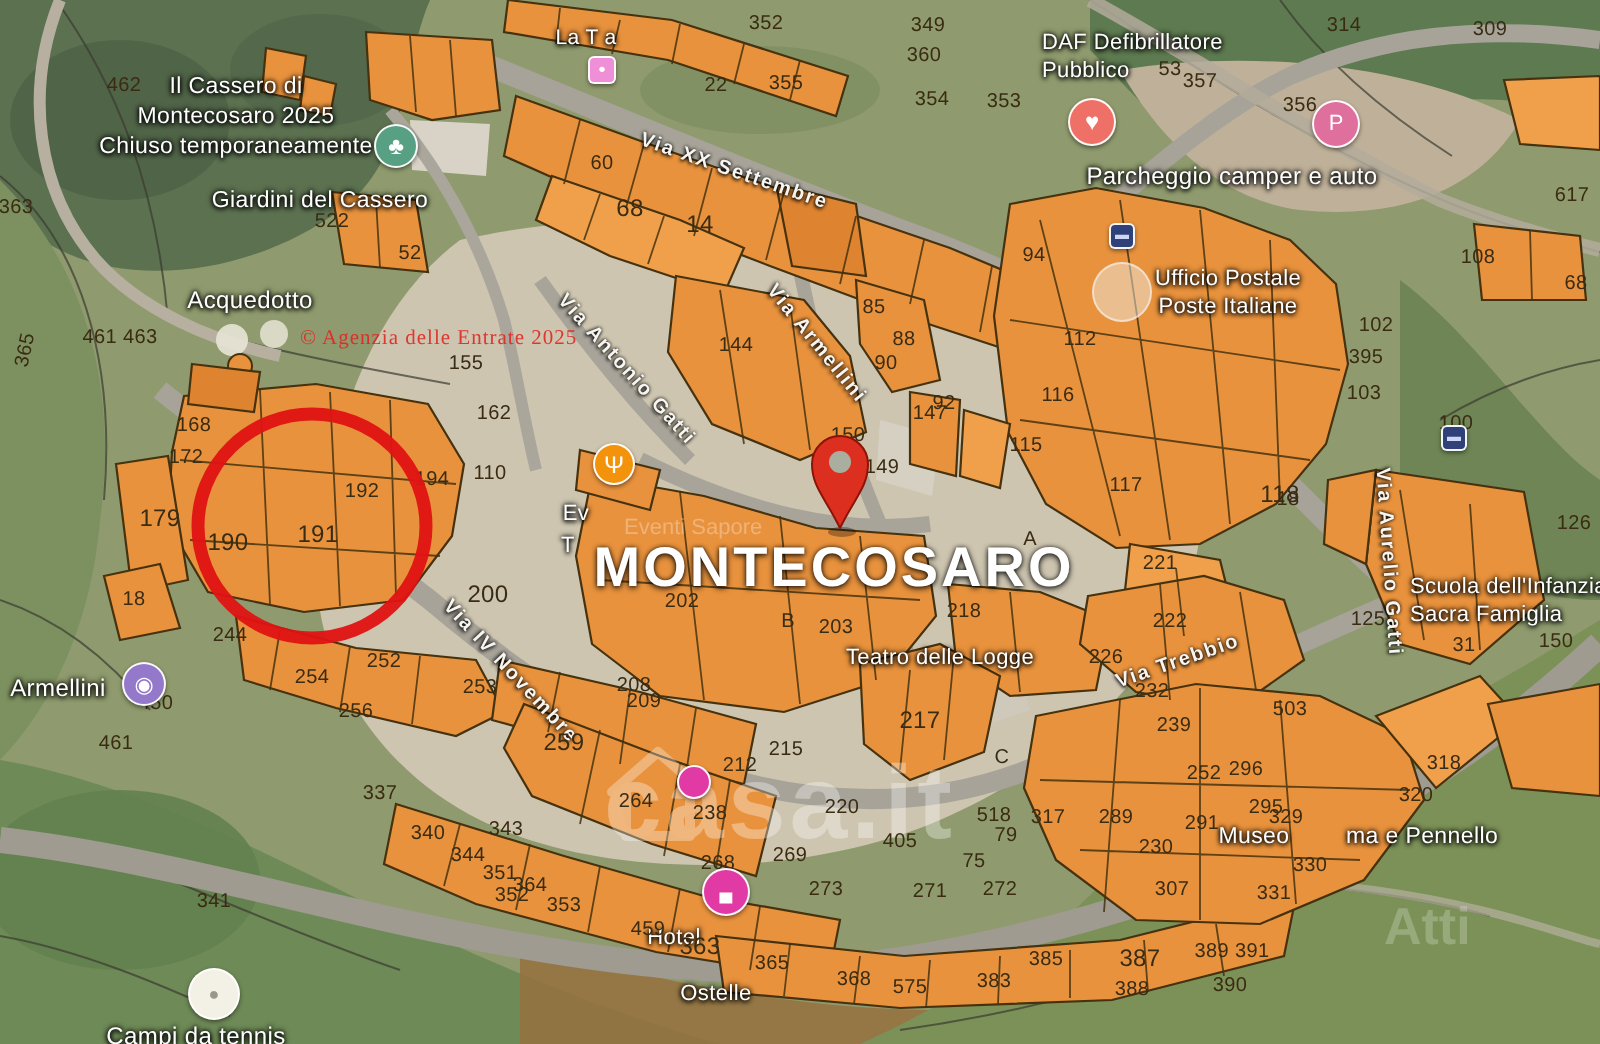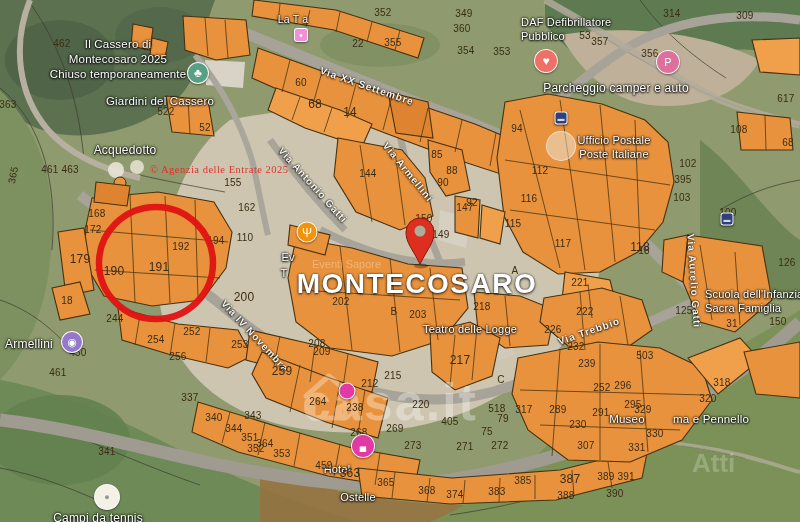--- a/index.html
+++ b/index.html
@@ -317,21 +317,21 @@
       <div class="num" style="left: 487px; top: 431px;">75</div>
       <div class="num" style="left: 501px; top: 379px;">C</div>
       <div class="num" style="left: 253px; top: 415px;">343</div>
       <div class="num" style="left: 265px; top: 443px;">364</div>
       <div class="num" style="left: 282px; top: 453px;">353</div>
       <div class="num" style="left: 256px; top: 448px;">352</div>
       <div class="num" style="left: 324px; top: 465px;">459</div>
       <div class="num" style="left: 350px; top: 473px; font-size: 12px;">363</div>
       <div class="num" style="left: 386px; top: 482px;">365</div>
       <div class="num" style="left: 427px; top: 490px;">368</div>
-      <div class="num" style="left: 455px; top: 494px;">374</div>
+      <div class="num" style="left: 455px; top: 494px;">575</div>
       <div class="num" style="left: 497px; top: 491px;">383</div>
       <div class="num" style="left: 523px; top: 480px;">385</div>
       <div class="num" style="left: 570px; top: 479px; font-size: 12px;">387</div>
       <div class="num" style="left: 616px; top: 476px;">389 391</div>
       <div class="num" style="left: 615px; top: 493px;">390</div>
       <div class="num" style="left: 566px; top: 495px;">388</div>
       <div class="num" style="left: 586px; top: 445px;">307</div>
       <div class="num" style="left: 578px; top: 424px;">230</div>
       <div class="num" style="left: 558px; top: 409px;">289</div>
       <div class="num" style="left: 601px; top: 412px;">291</div>

